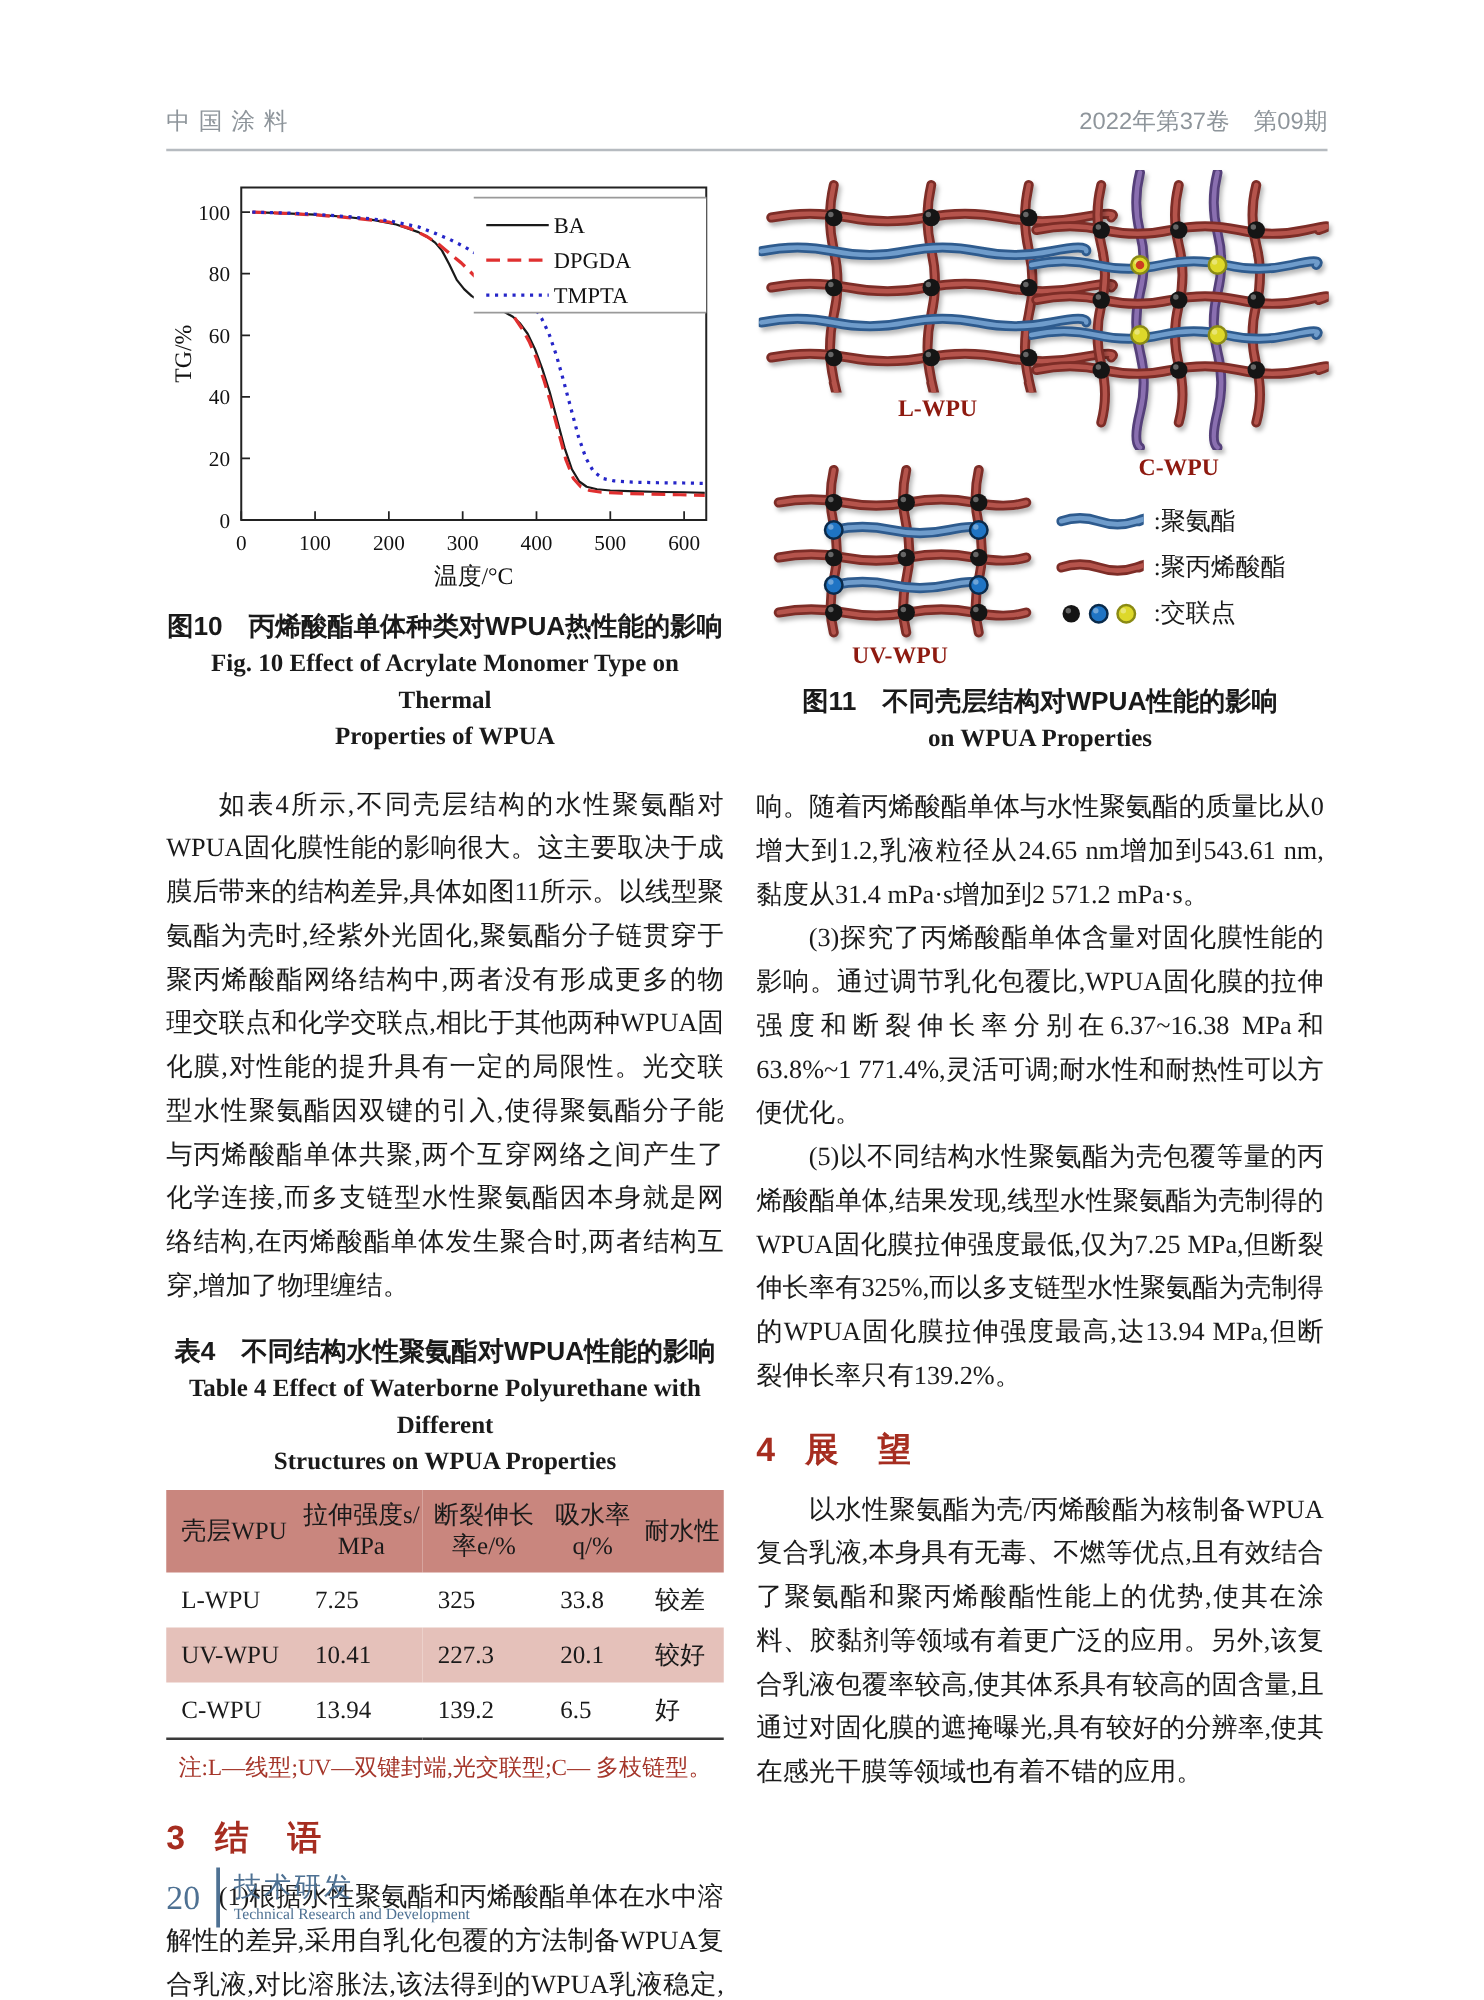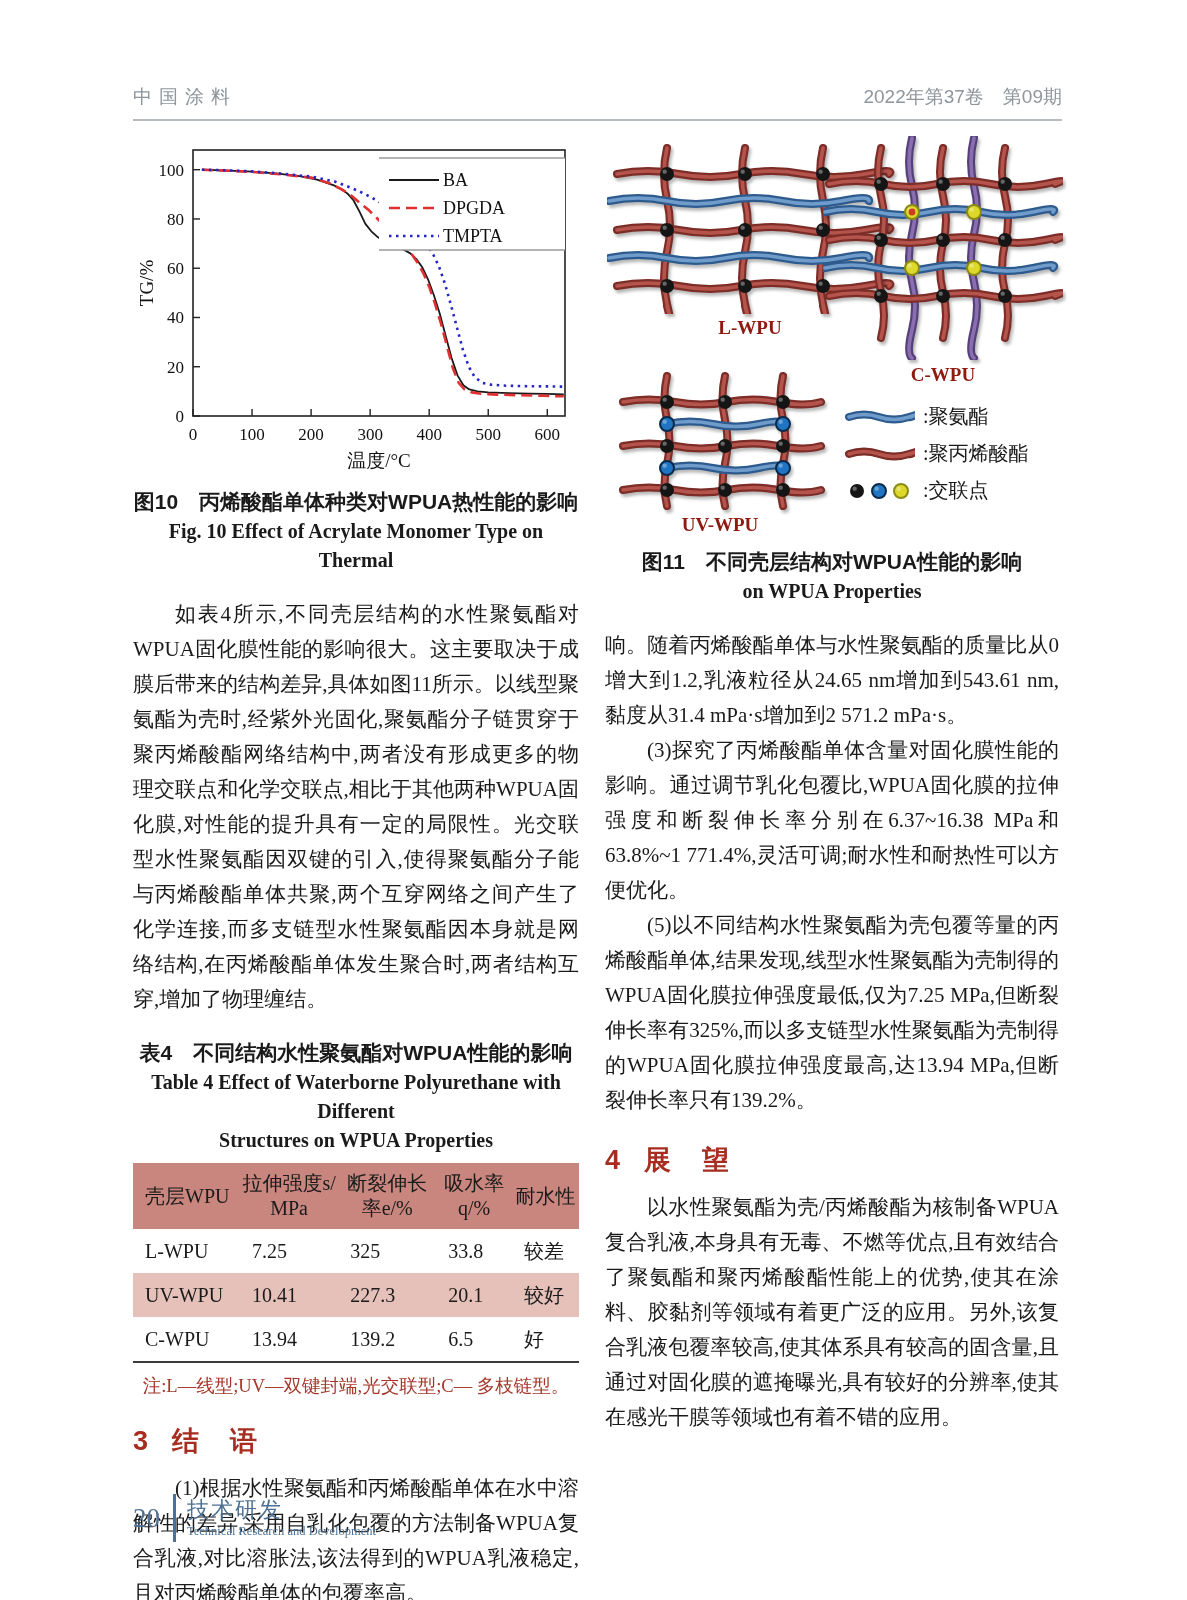--- a/index.html
+++ b/index.html
@@ -119,20 +119,21 @@
               <line x1="256" y1="44" x2="306" y2="44" stroke="#1a1a1a" stroke-width="1.8"></line>
               <text x="310" y="50" font-size="18" fill="#111">BA</text>
               <line x1="256" y1="72" x2="306" y2="72" stroke="#e03030" stroke-width="2.6" stroke-dasharray="11 6"></line>
               <text x="310" y="78" font-size="18" fill="#111">DPGDA</text>
               <line x1="256" y1="100" x2="306" y2="100" stroke="#2626c8" stroke-width="2.6" stroke-dasharray="2.5 4.5"></line>
               <text x="310" y="106" font-size="18" fill="#111">TMPTA</text>
             </svg></div>
         <figcaption>
           <div class="cap-cn">图10　丙烯酸酯单体种类对WPUA热性能的影响</div>
           <div class="cap-en">Fig. 10   Effect of Acrylate Monomer Type on Thermal</div>
+          <div class="cap-en">Properties of WPUA</div>
         </figcaption>
       </figure>
 
       <div>
           <p class="para ind">如表4所示,不同壳层结构的水性聚氨酯对WPUA固化膜性能的影响很大。这主要取决于成膜后带来的结构差异,具体如图11所示。以线型聚氨酯为壳时,经紫外光固化,聚氨酯分子链贯穿于聚丙烯酸酯网络结构中,两者没有形成更多的物理交联点和化学交联点,相比于其他两种WPUA固化膜,对性能的提升具有一定的局限性。光交联型水性聚氨酯因双键的引入,使得聚氨酯分子能与丙烯酸酯单体共聚,两个互穿网络之间产生了化学连接,而多支链型水性聚氨酯因本身就是网络结构,在丙烯酸酯单体发生聚合时,两者结构互穿,增加了物理缠结。</p>
         </div>
 
       <div class="tbl-caption">
         <div class="cap-cn">表4　不同结构水性聚氨酯对WPUA性能的影响</div>
         <div class="cap-en">Table 4   Effect of Waterborne Polyurethane with Different</div>

